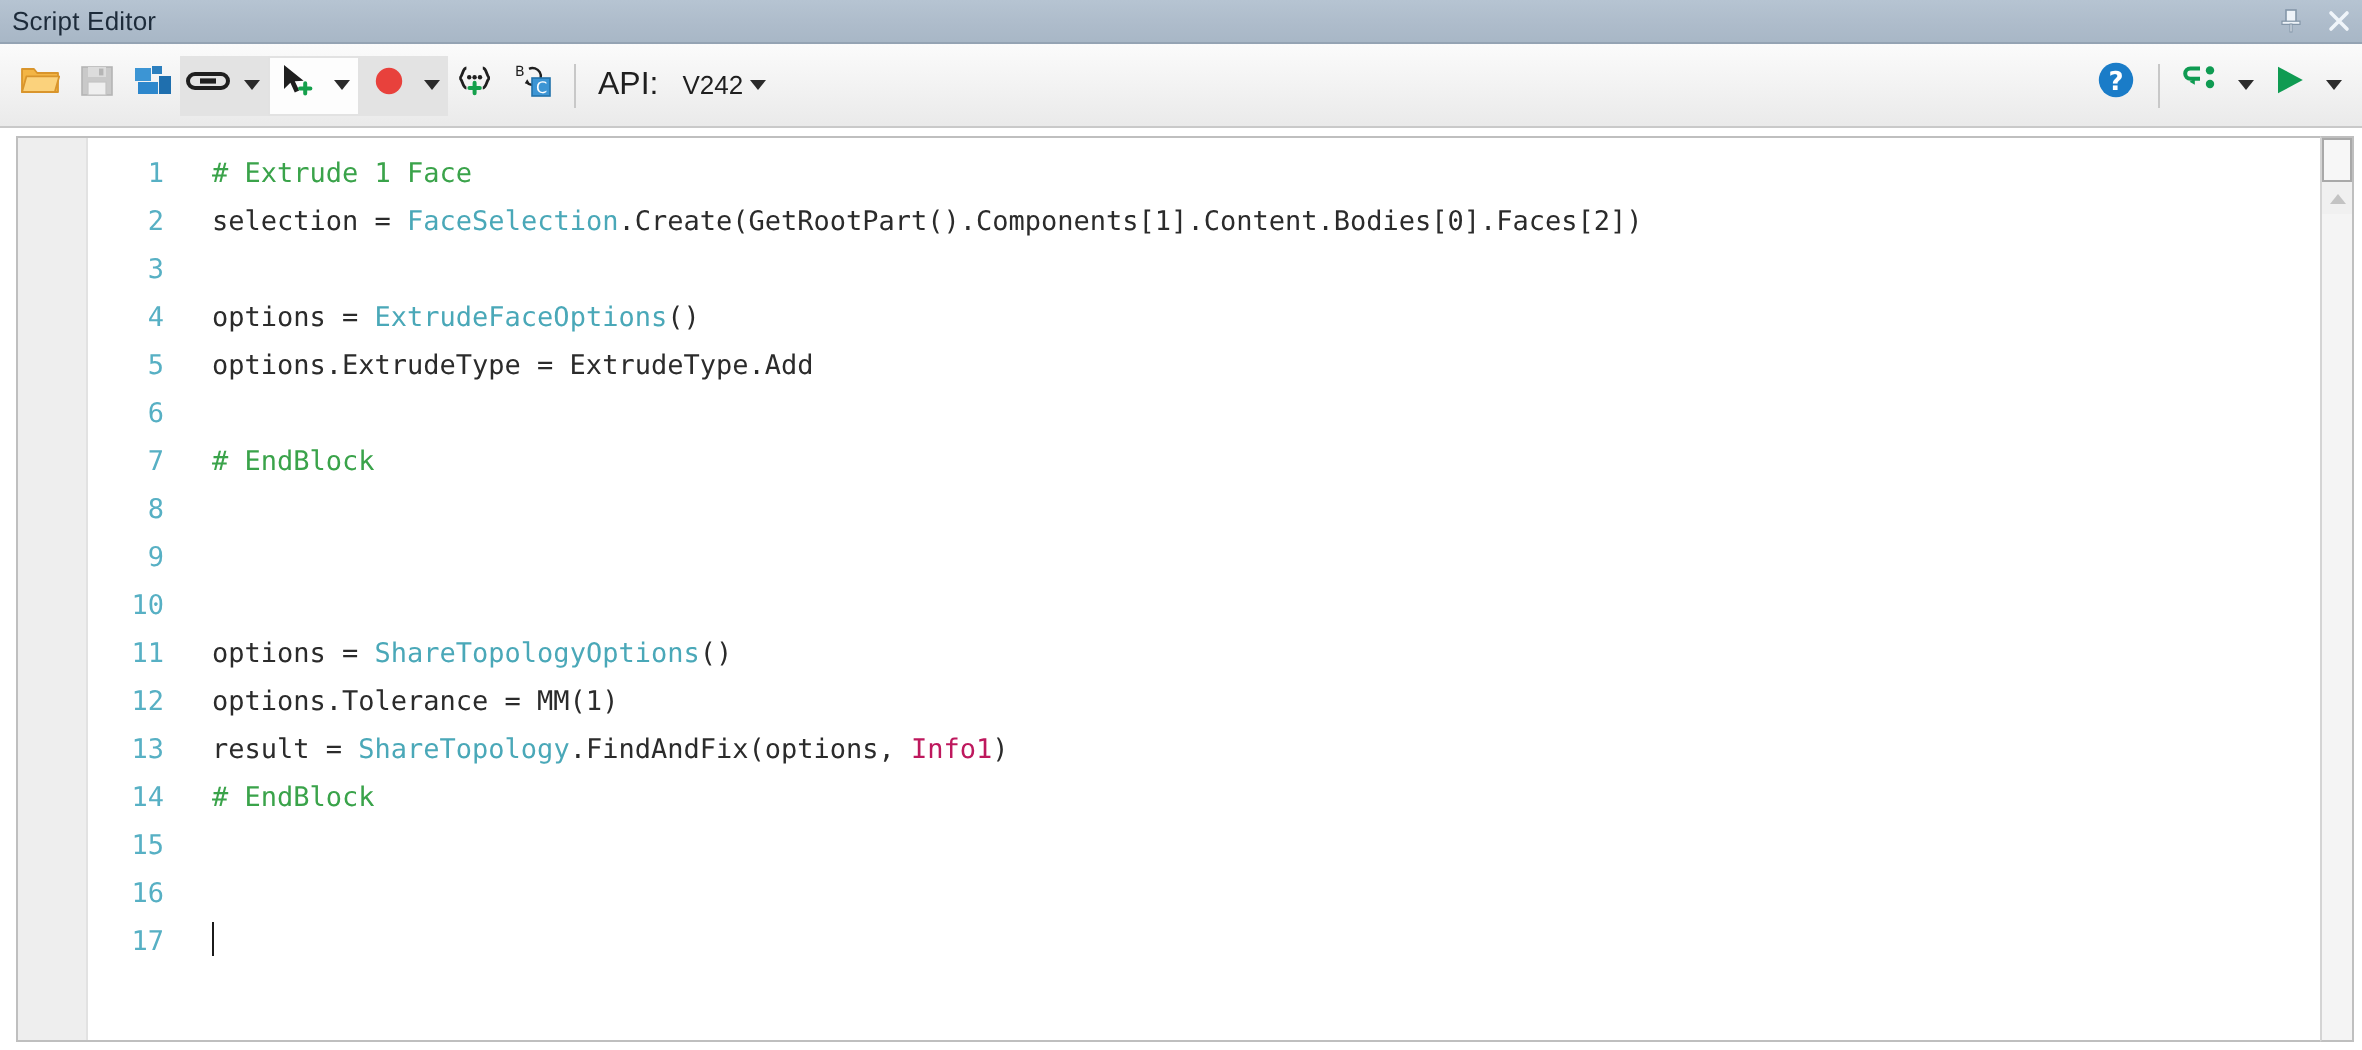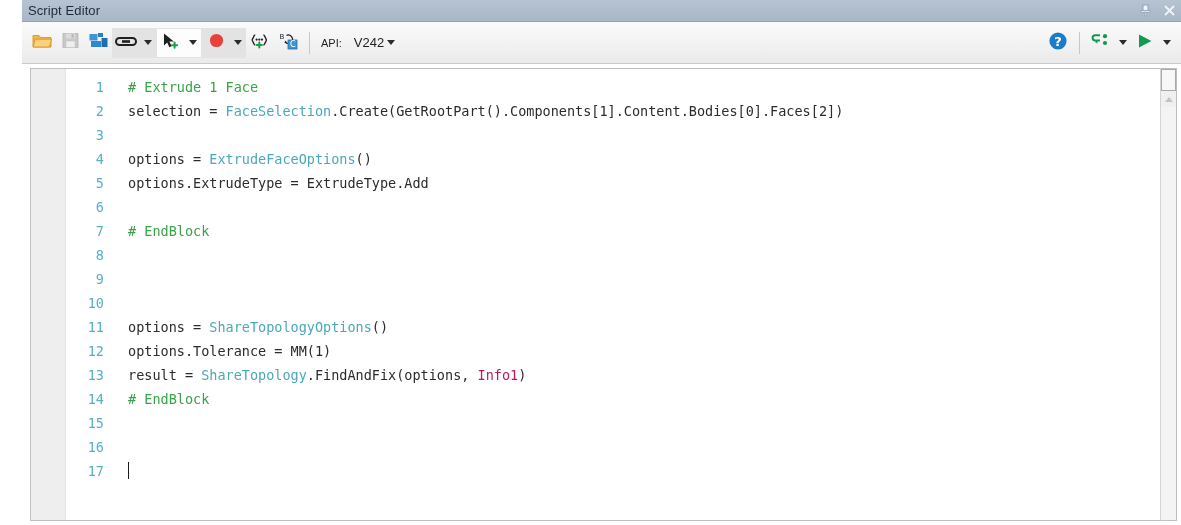--- a/index.html
+++ b/index.html
@@ -11,21 +11,20 @@
     font-family: "Liberation Sans", sans-serif;
     -webkit-font-smoothing: antialiased;
   }
   #app {
     position: relative;
     width: 1181px;
     height: 525px;
     box-sizing: border-box;
     background: #ffffff;
     overflow: hidden;
-    padding-left: 22px;
   }
 
   
   .titlebar {
     position: relative;
     height: 22px;
     background: linear-gradient(to bottom, #b6c4d2 0%, #aebccb 55%, #a8b7c6 100%);
     border-bottom: 1px solid #94a3b3;
     display: flex;
     align-items: center;
@@ -94,21 +93,21 @@
     border-right: 4px solid transparent;
     border-top: 5px solid #2b2b2b;
   }
   .tb-sep {
     width: 1px;
     height: 22px;
     background: #c8c8c8;
     margin: 0 7px;
   }
   .tb-label {
-    font-size: 11px;
+    font-size: 16px;
     color: #1f1f1f;
     padding: 0 4px;
     white-space: nowrap;
   }
   .tb-combo {
     display: flex;
     align-items: center;
     gap: 3px;
     padding: 0 4px 0 8px;
     height: 26px;

